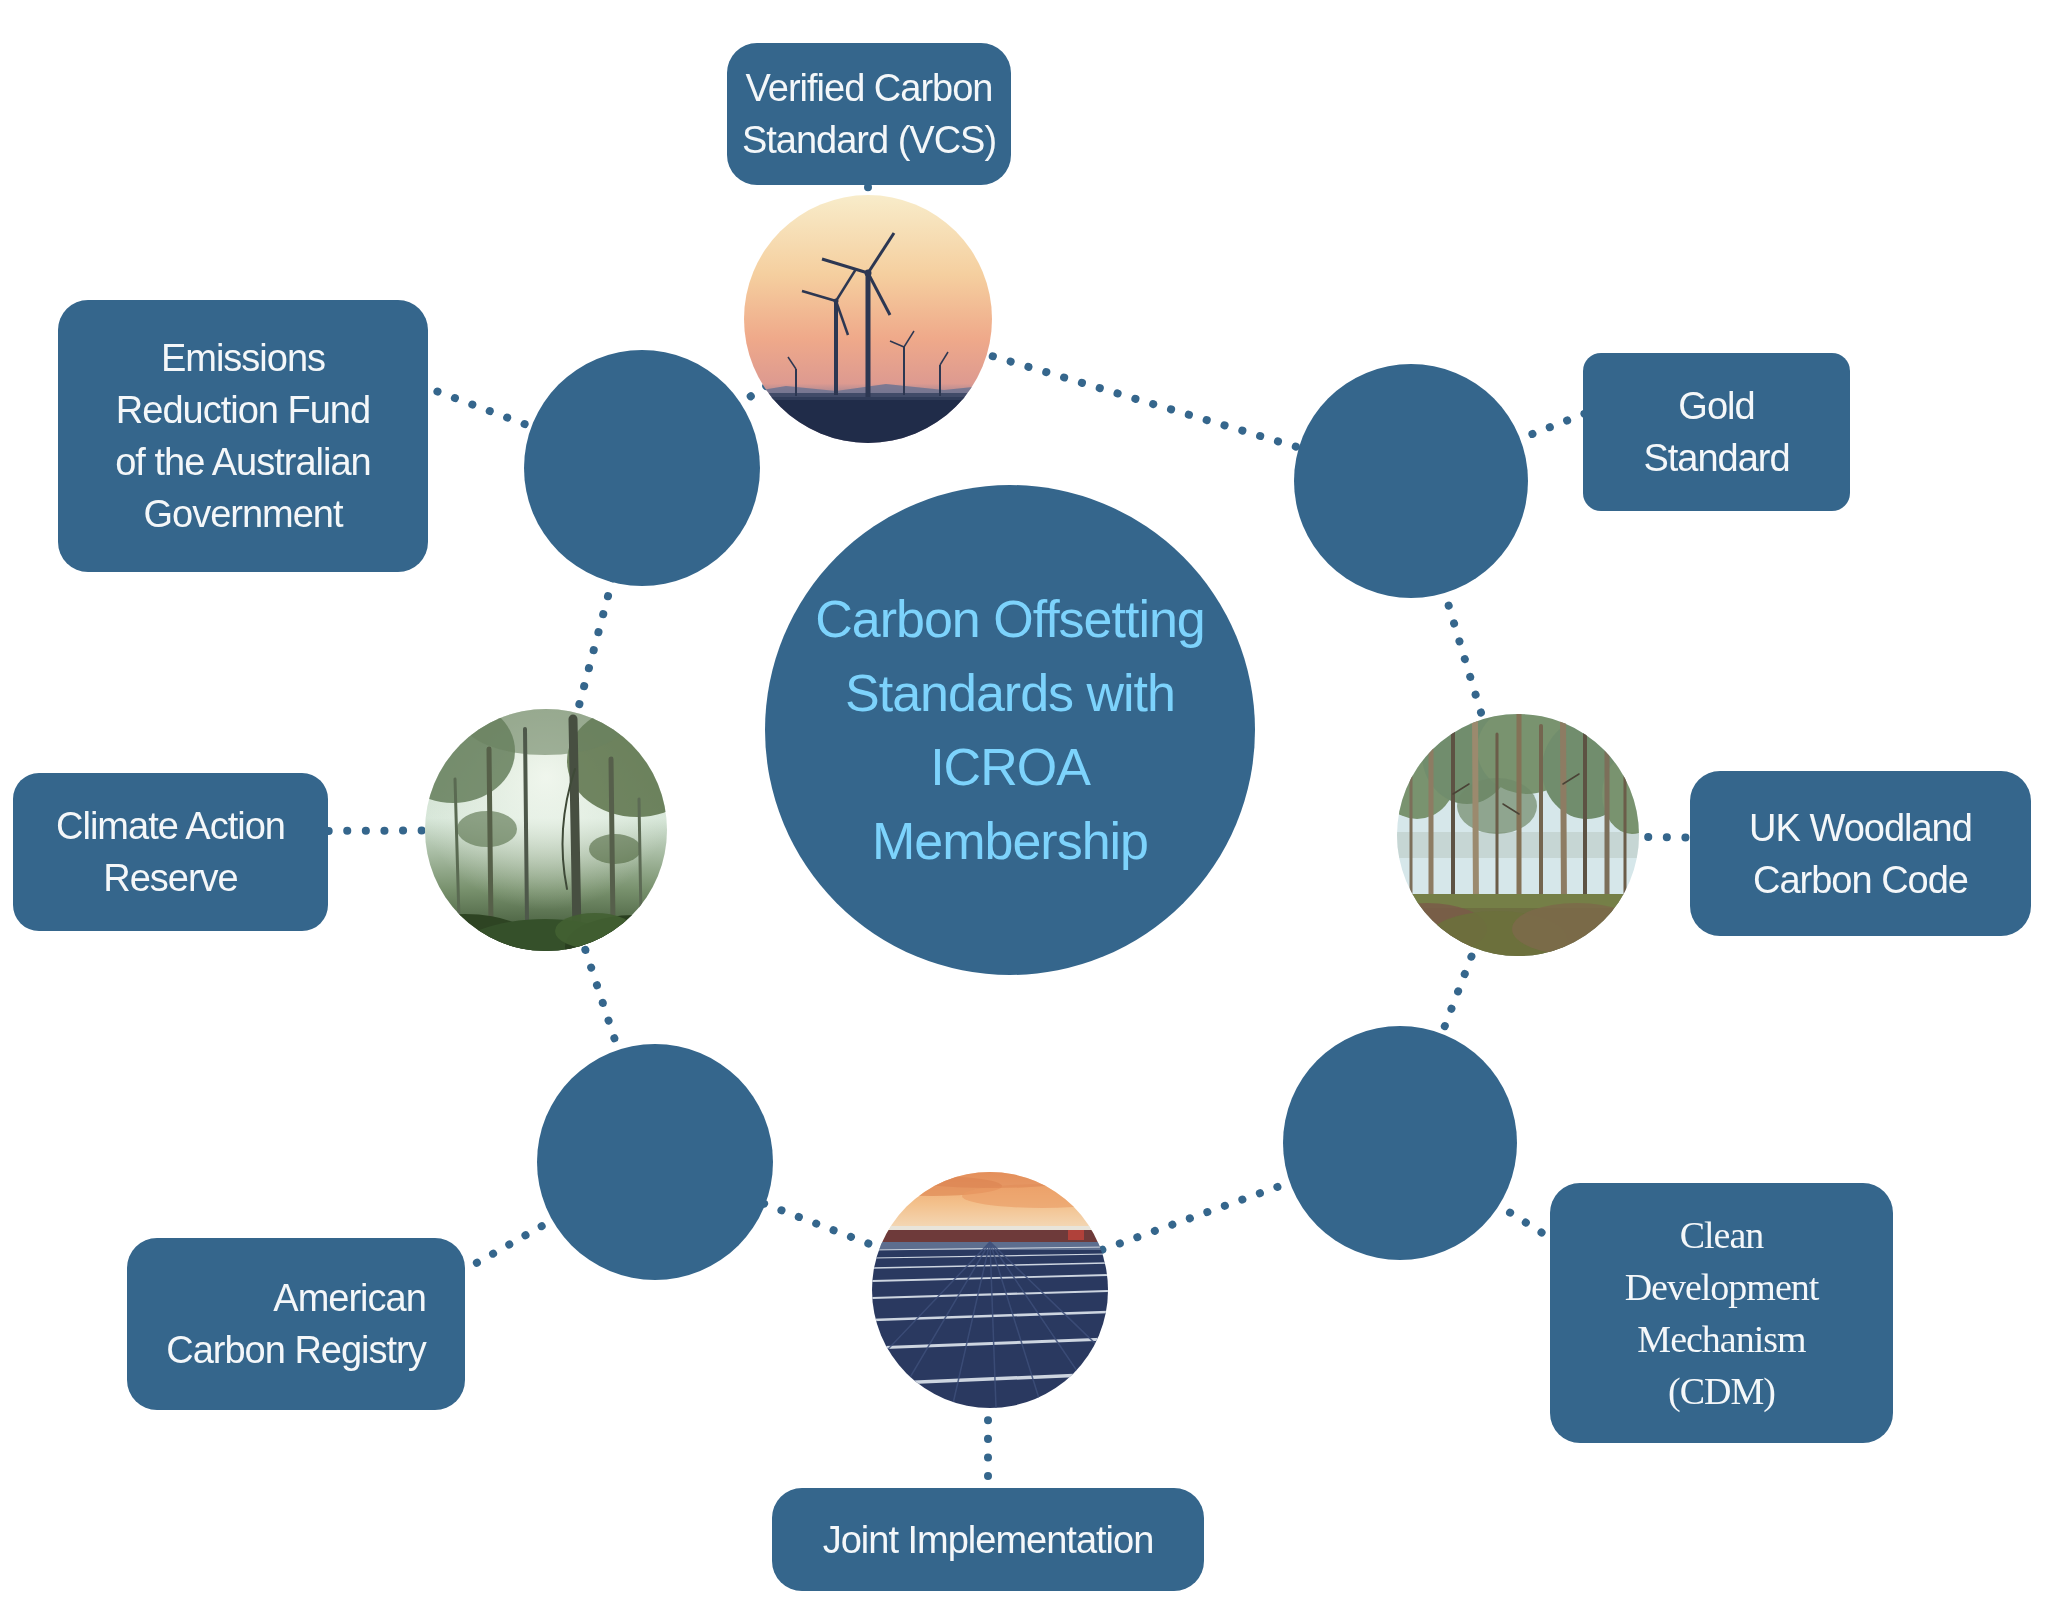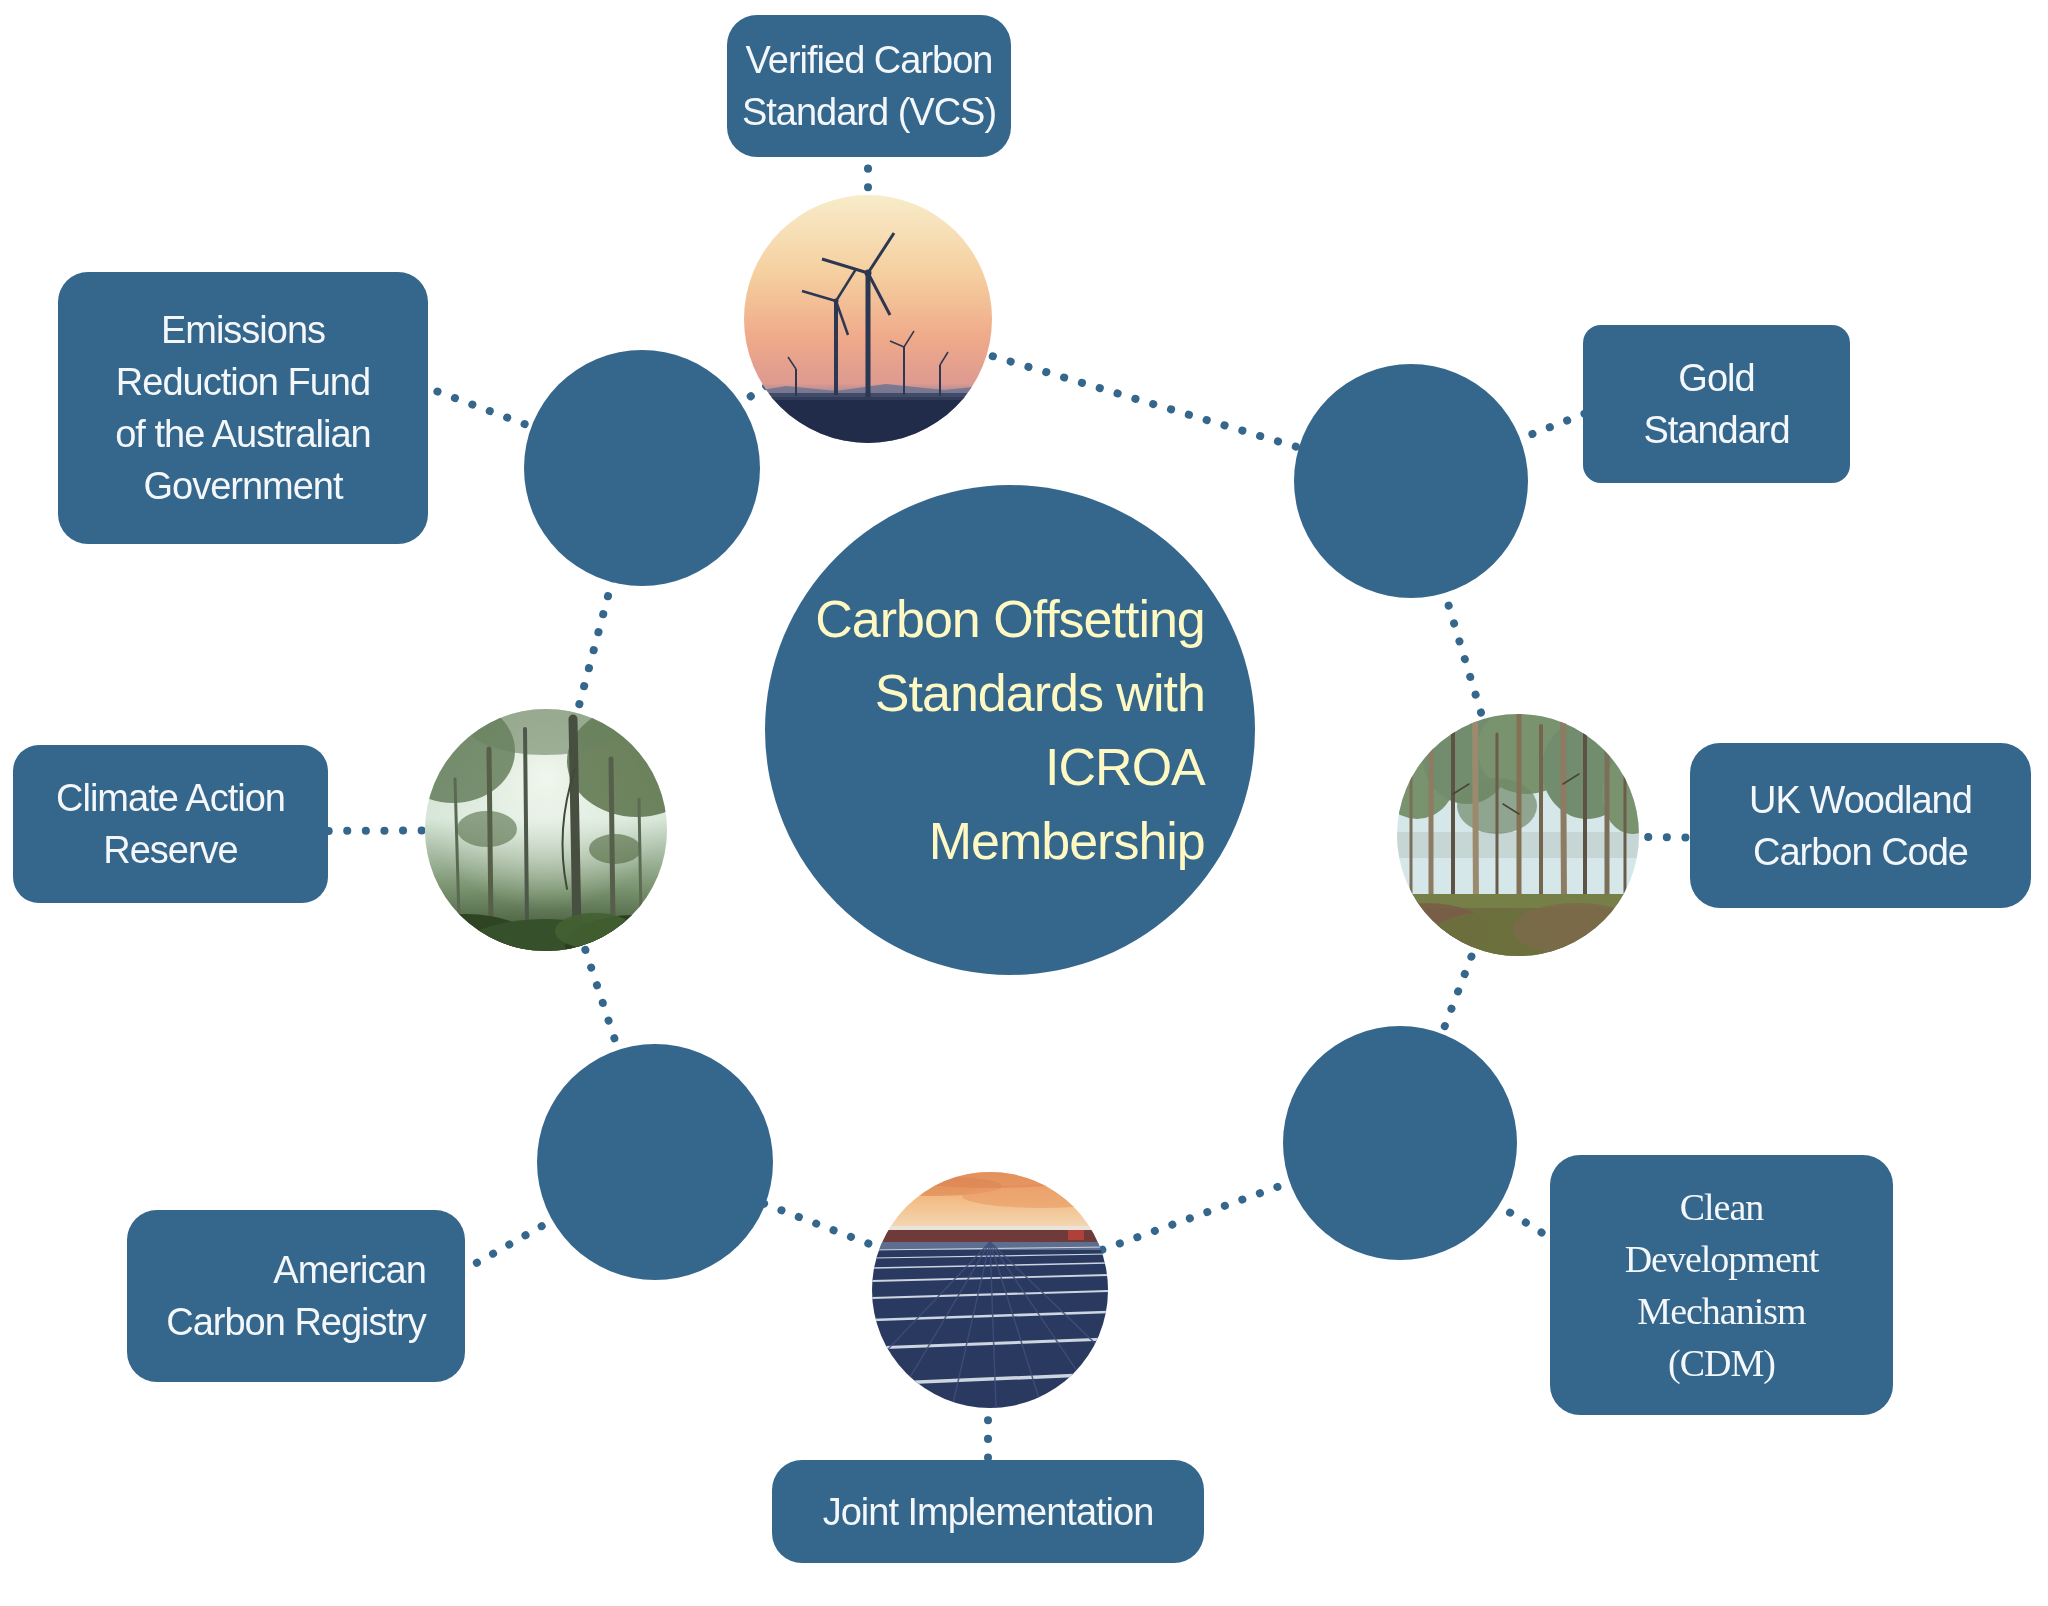--- a/index.html
+++ b/index.html
@@ -17,29 +17,29 @@
     position:absolute;border-radius:50%;z-index:2;overflow:hidden;
   }
   .node.solid{background:#35668C;}
   .node svg{display:block;width:100%;height:100%;}
   .center-circle{
     position:absolute;left:765px;top:485px;width:490px;height:490px;
     background:#35668C;border-radius:50%;z-index:2;
     display:flex;align-items:center;justify-content:center;
   }
   .center-label{
-    color:#fef9c3;font-size:52px;line-height:74px;font-weight:300;
-    letter-spacing:-1px;text-align:right;white-space:pre-line;
+    color:#7dd3fc;font-size:52px;line-height:74px;font-weight:300;
+    letter-spacing:-1px;text-align:center;white-space:pre-line;
   }
   .label-box{
     position:absolute;background:#35668C;border-radius:30px;z-index:3;
     display:flex;align-items:center;justify-content:center;
     color:#F4F7F9;font-size:38px;line-height:52px;font-weight:300;
     letter-spacing:-1px;text-align:center;white-space:pre-line;
-    padding:0 8px;box-sizing:border-box;
+    padding:0 8px;box-sizing:border-box;margin-top:28px;
   }
   
   .n-wind   {left:744px; top:195px;  width:248px;height:248px;}
   .n-tl     {left:524px; top:350px;  width:236px;height:236px;}
   .n-tr     {left:1294px;top:364px;  width:234px;height:234px;}
   .n-forest {left:425px; top:709px;  width:242px;height:242px;}
   .n-pine   {left:1397px;top:714px;  width:242px;height:242px;}
   .n-bl     {left:537px; top:1044px; width:236px;height:236px;}
   .n-br     {left:1283px;top:1026px; width:234px;height:234px;}
   .n-solar  {left:872px; top:1172px; width:236px;height:236px;}

